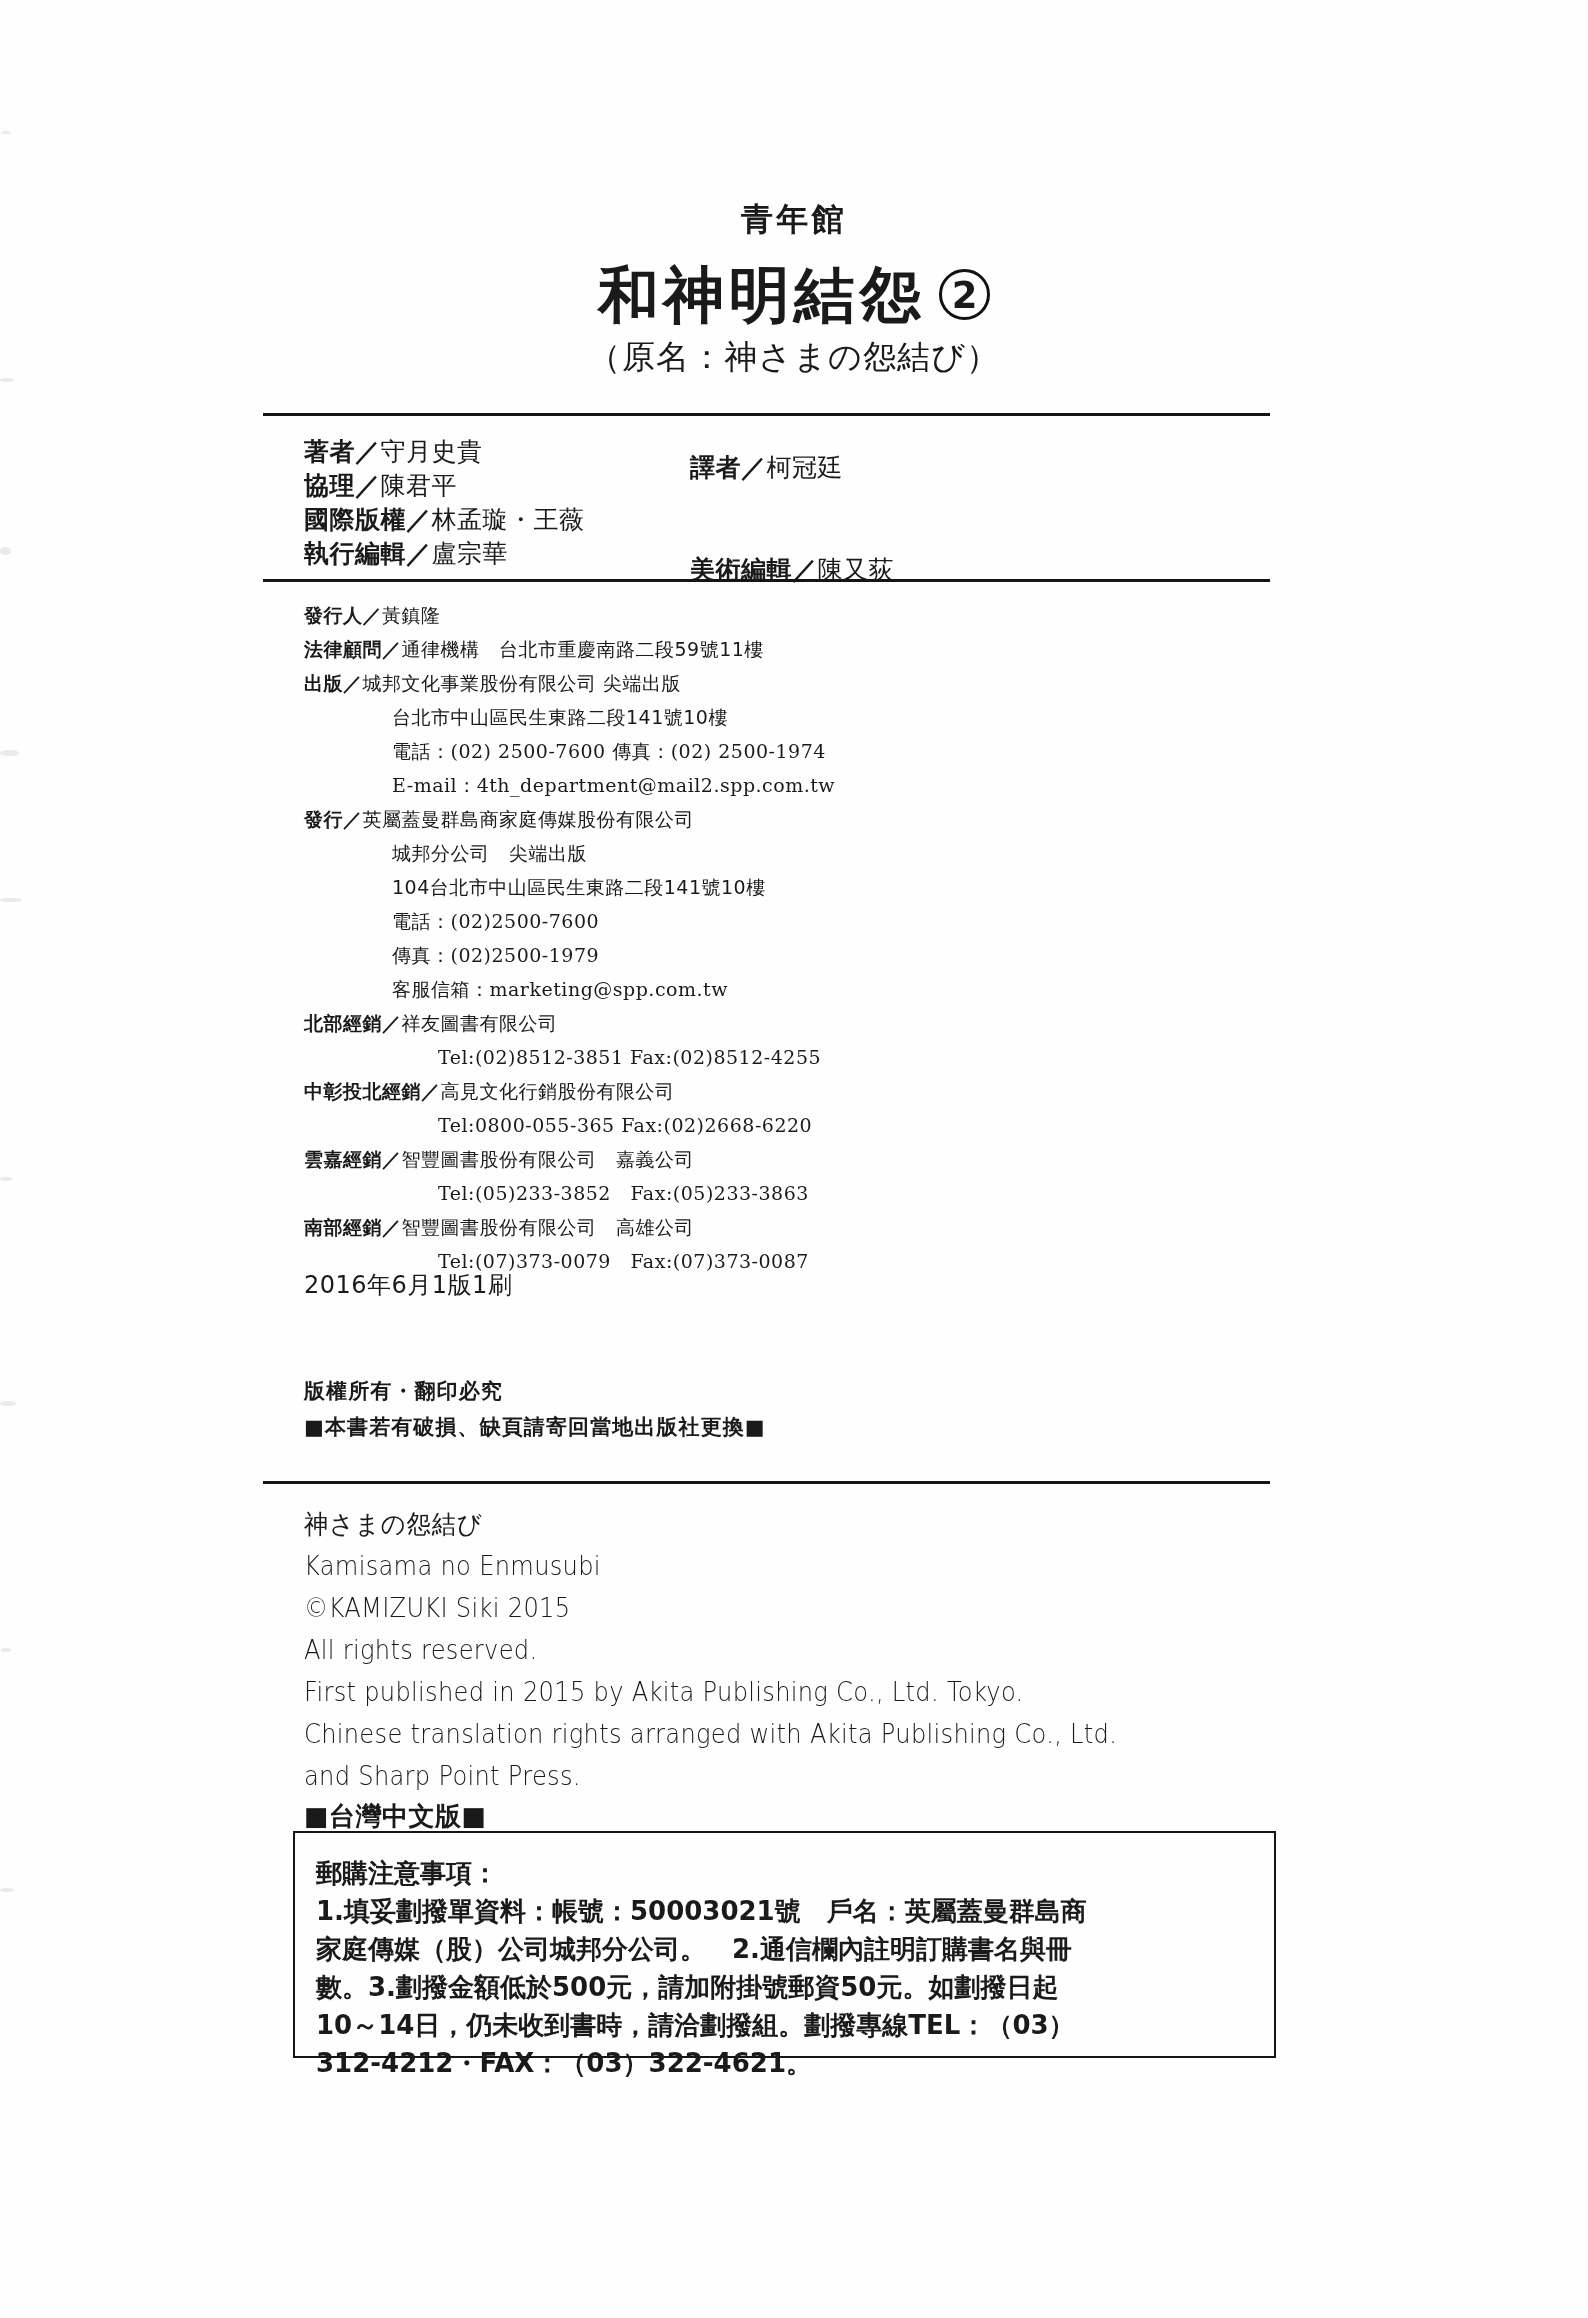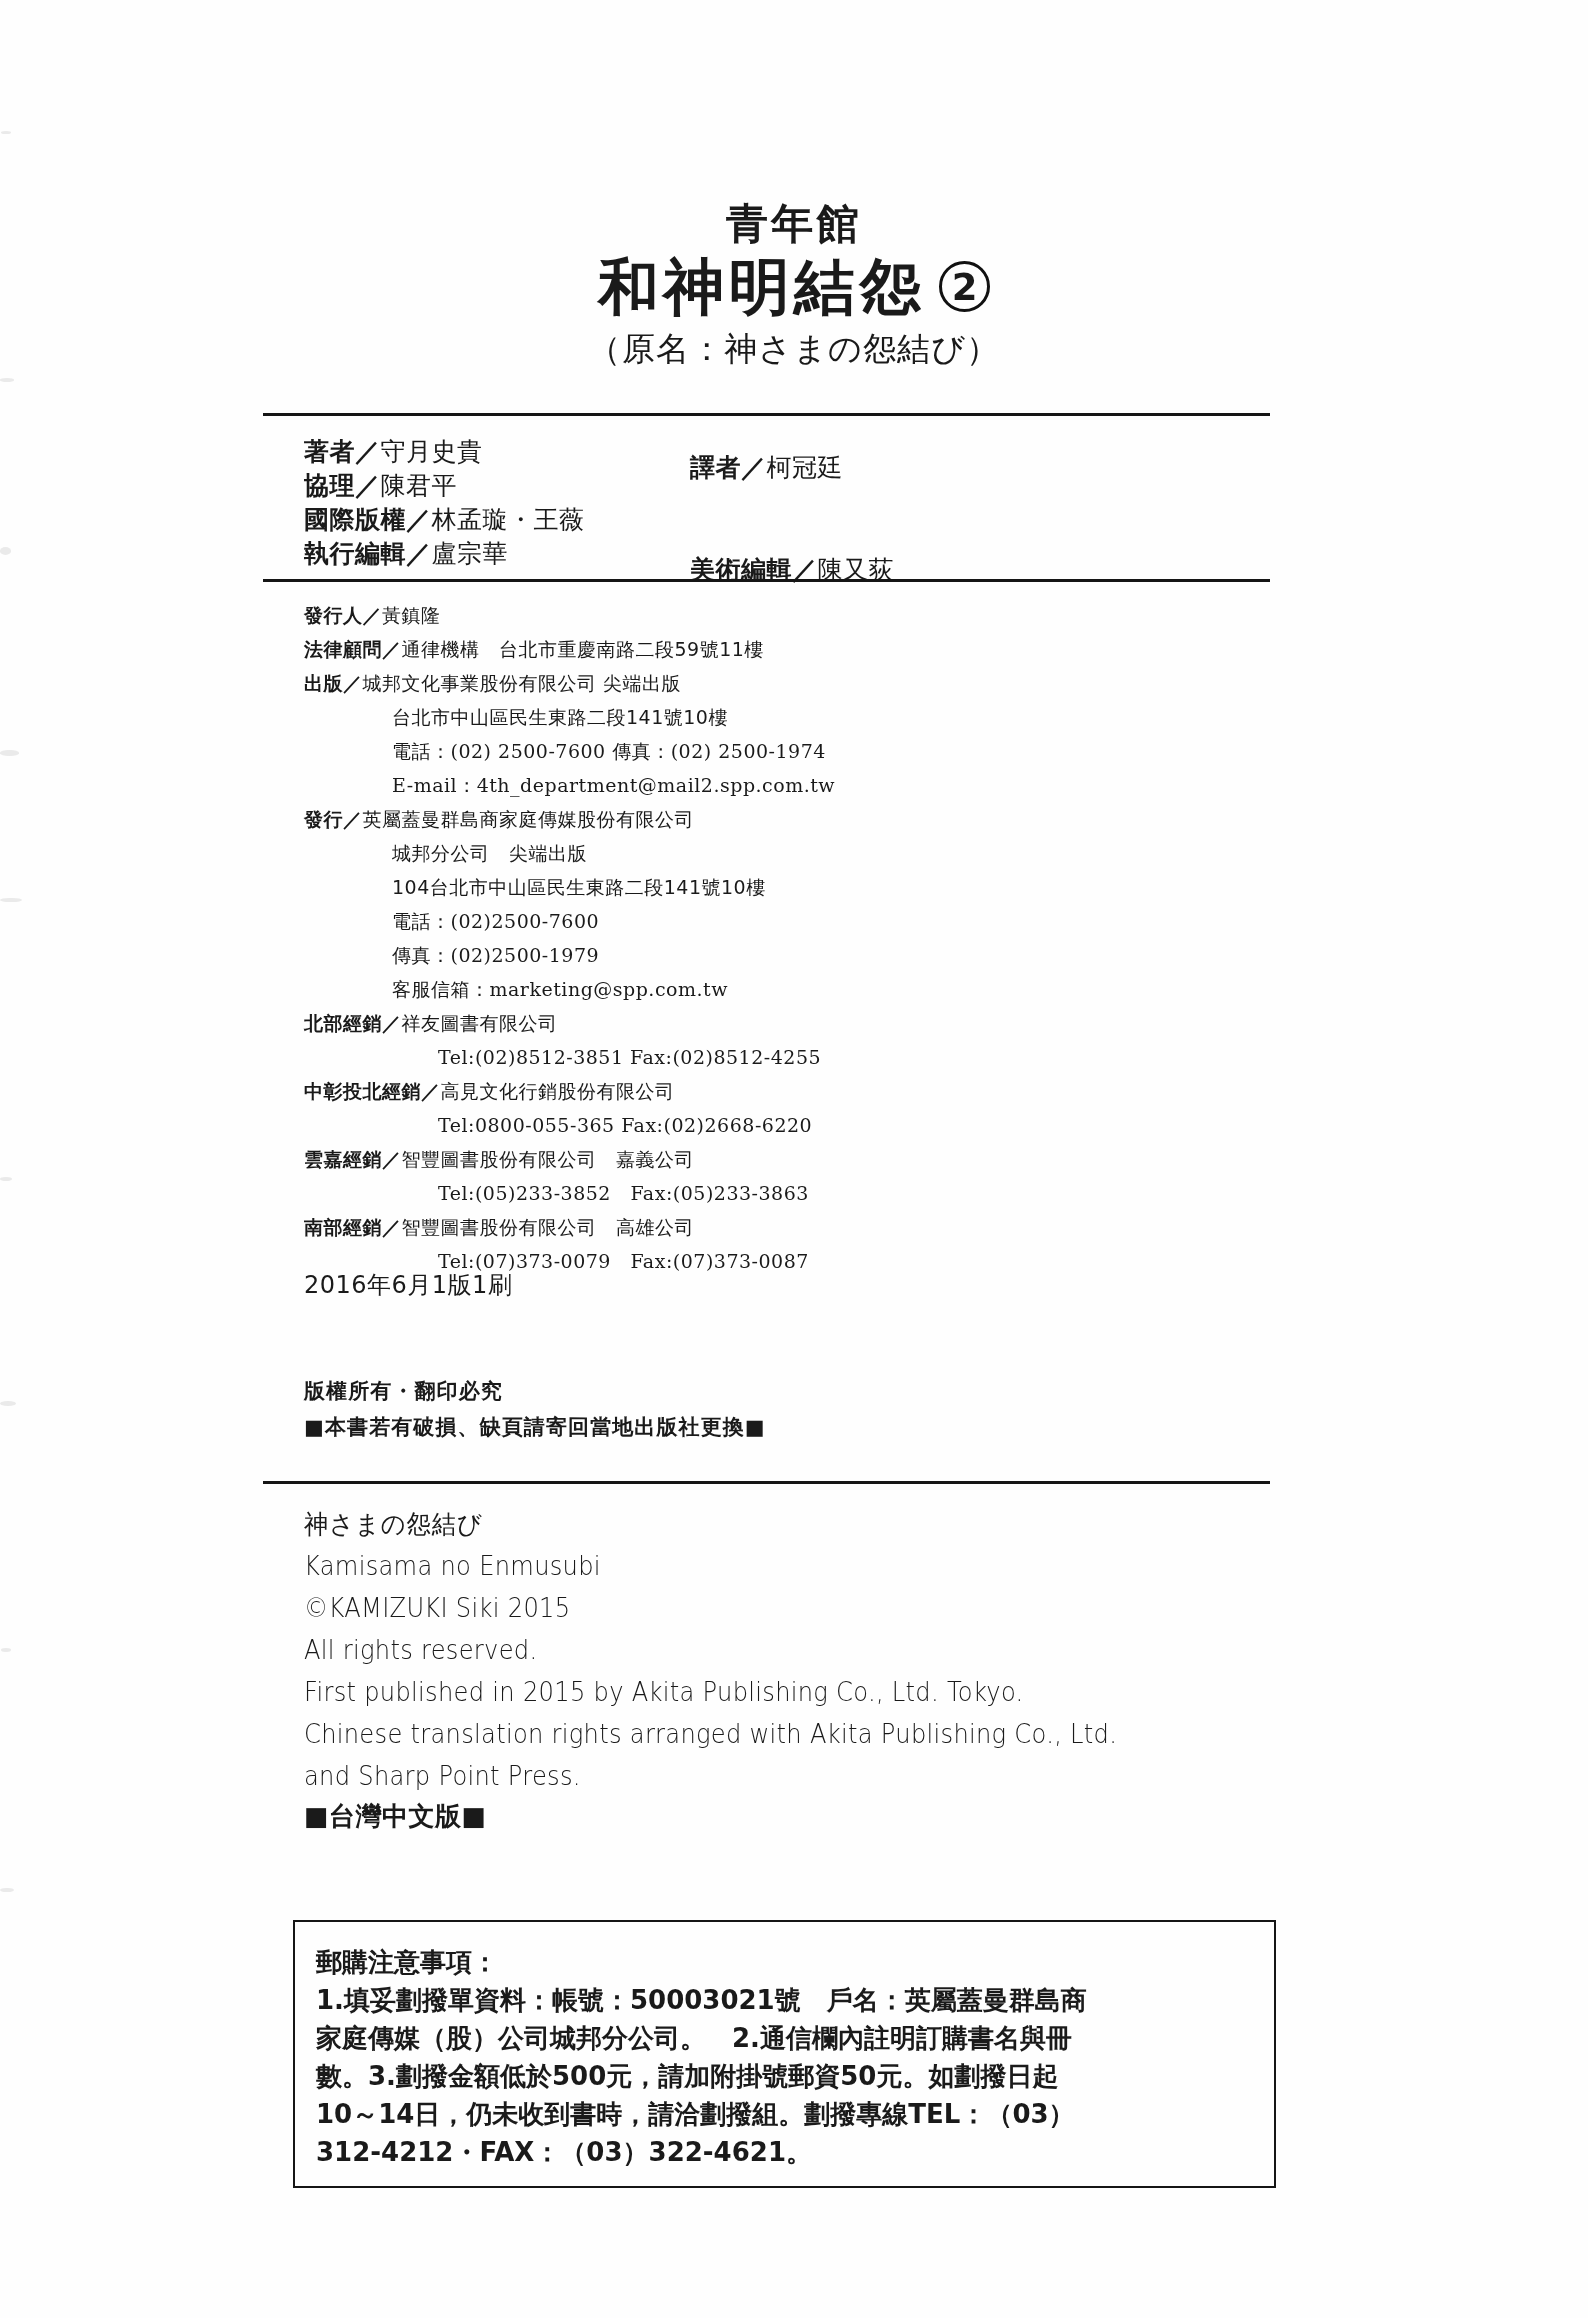--- a/index.html
+++ b/index.html
@@ -28,25 +28,25 @@
 
   
   .title-block {
     position: absolute;
     left: 0;
     right: 0;
     top: 203px;
     text-align: center;
   }
   .series-name {
-    font-size: 42px;
+    font-size: 32px;
     font-weight: bold;
     letter-spacing: 3.3px;
     line-height: 1;
-    margin-bottom: 10px;
+    margin-bottom: 28px;
   }
   .main-title {
     font-size: 61px;
     font-weight: bold;
     letter-spacing: 4.4px;
     line-height: 1.05;
     white-space: nowrap;
   }
   .vol-circle {
     display: inline-block;
@@ -175,23 +175,23 @@
     font-size: 26px;
     letter-spacing: 0.5px;
     transform: none;
     line-height: 38px;
   }
 
   
   .mailbox {
     position: absolute;
     left: 293px;
-    top: 1920px;
+    top: 1831px;
     width: 983px;
-    height: 268px;
+    height: 227px;
     border: 2.7px solid #151515;
     box-sizing: border-box;
   }
   .mailbox-inner {
     padding: 21px 18.6px 0 21px;
   }
   .mail-line {
     font-size: 26px;
     line-height: 38px;
     font-weight: bold;

